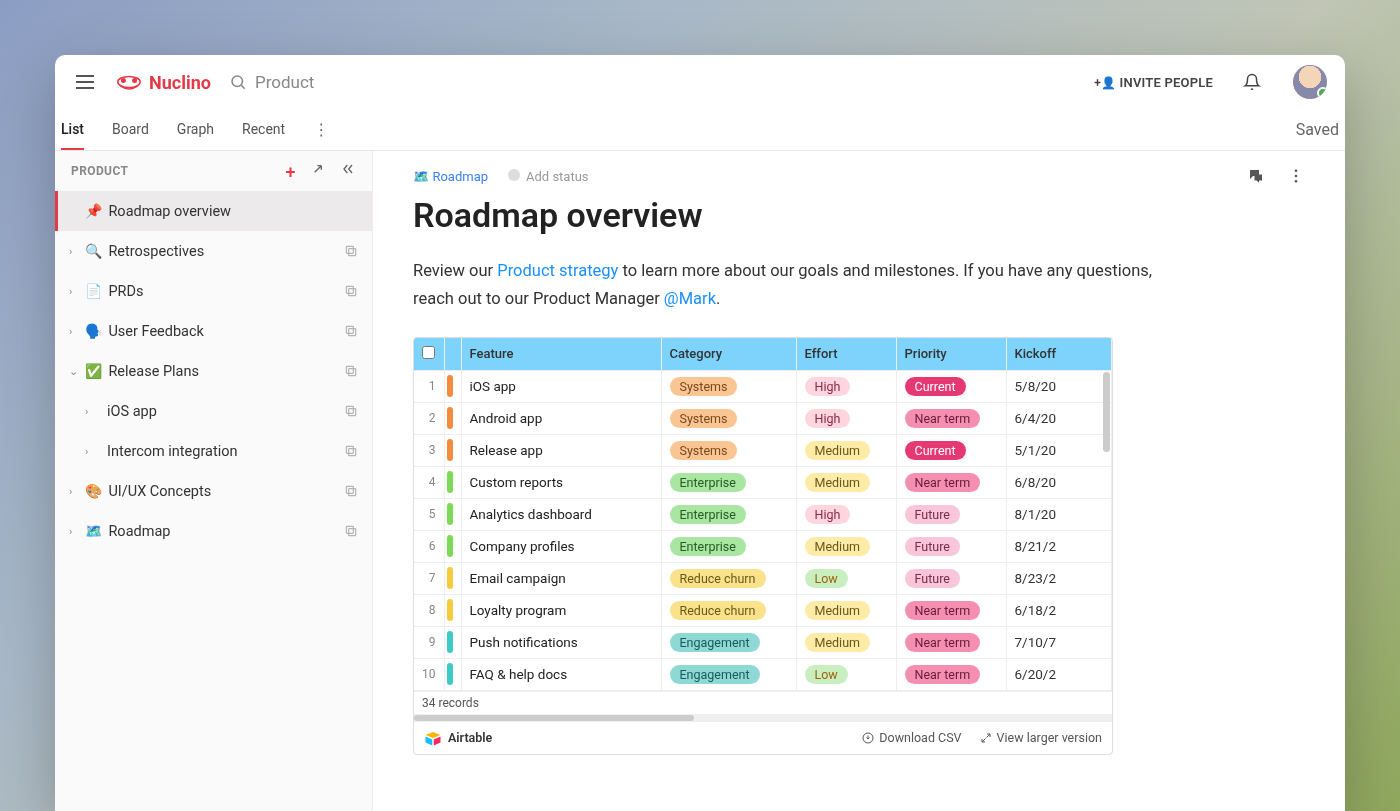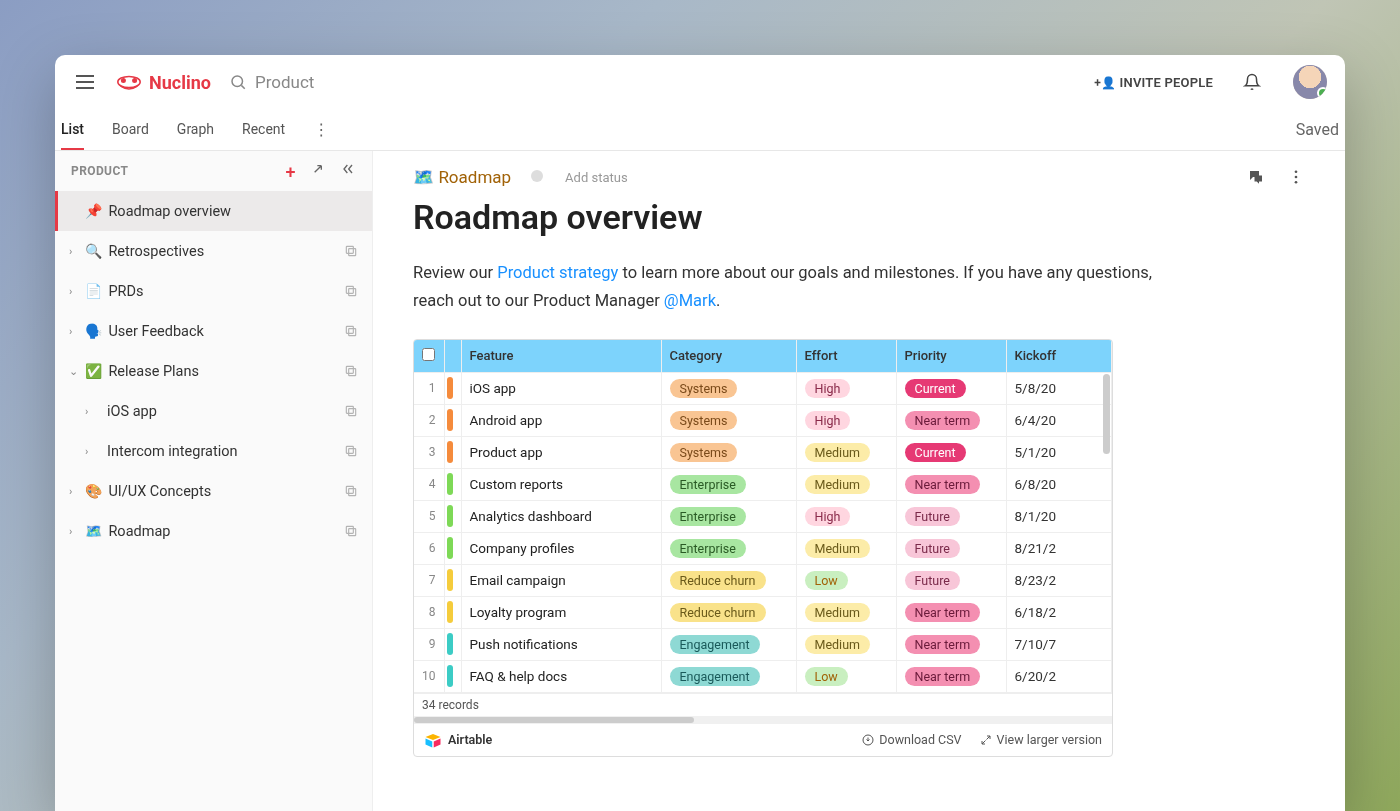--- a/index.html
+++ b/index.html
@@ -47,22 +47,22 @@
 .tree-item { display: flex; align-items: center; height: 40px; padding: 0 14px; cursor: pointer; color: #333; position: relative; }
 .tree-item.active { background: #eceaea; }
 .tree-item.active::before { content: ""; position: absolute; left: 0; top: 0; bottom: 0; width: 3px; background: #E63946; }
 .tree-item .chev { width: 12px; color: #888; font-size: 11px; margin-right: 4px; }
 .tree-item .emj { margin-right: 6px; font-size: 14px; }
 .tree-item .copy { margin-left: auto; opacity: 0.35; width: 14px; height: 14px; }
 .tree-item.depth-1 { padding-left: 30px; }
 
 .main { flex: 1; display: flex; flex-direction: column; overflow: hidden; }
 .doc-head-row { display: flex; align-items: center; padding: 16px 40px 0; gap: 20px; }
-.crumb { font-size: 17px; color: #a16207; }
-.add-status { font-size: 13px; color: #999; display: flex; gap: 22px; }
+.crumb { font-size: 13px; color: #3b82f6; }
+.add-status { font-size: 13px; color: #999; display: flex; gap: 6px; }
 .add-status .circ { width: 12px; height: 12px; border-radius: 50%; background: #ddd; }
 .doc-actions { margin-left: auto; display: flex; gap: 22px; color: #555; }
 .doc-actions svg { width: 18px; height: 18px; cursor: pointer; }
 .doc-title { font-size: 34px; font-weight: 600; color: #222; padding: 10px 40px 22px; }
 .doc-text { font-size: 16.5px; color: #333; padding: 0 40px 24px; line-height: 1.7; max-width: 860px; }
 .doc-text a { color: #1890ff; text-decoration: none; }
 .doc-text .mention { color: #1890ff; }
 
 .table-wrap { margin: 0 0 0 40px; border: 1px solid #ddd; border-radius: 4px; overflow: hidden; display: flex; flex-direction: column; width: 700px; position: relative; }
 .table-scroll { overflow-x: hidden; }
@@ -306,21 +306,21 @@
     <td><span class="pill pill-systems">Systems</span></td>
     <td><span class="pill pill-high">High</span></td>
     <td><span class="pill pill-near">Near term</span></td>
     <td class="kick">6/4/20</td>
                 </tr>
                 <tr>
     <td class="idx">3</td>
     <td class="bar">
                     <span class="bar-orange"></span>
                   </td>
-    <td class="feat">Product app</td>
+    <td class="feat">Release app</td>
     <td><span class="pill pill-systems">Systems</span></td>
     <td><span class="pill pill-medium">Medium</span></td>
     <td><span class="pill pill-current">Current</span></td>
     <td class="kick">5/1/20</td>
                 </tr>
                 <tr>
     <td class="idx">4</td>
     <td class="bar">
                     <span class="bar-green"></span>
                   </td>

